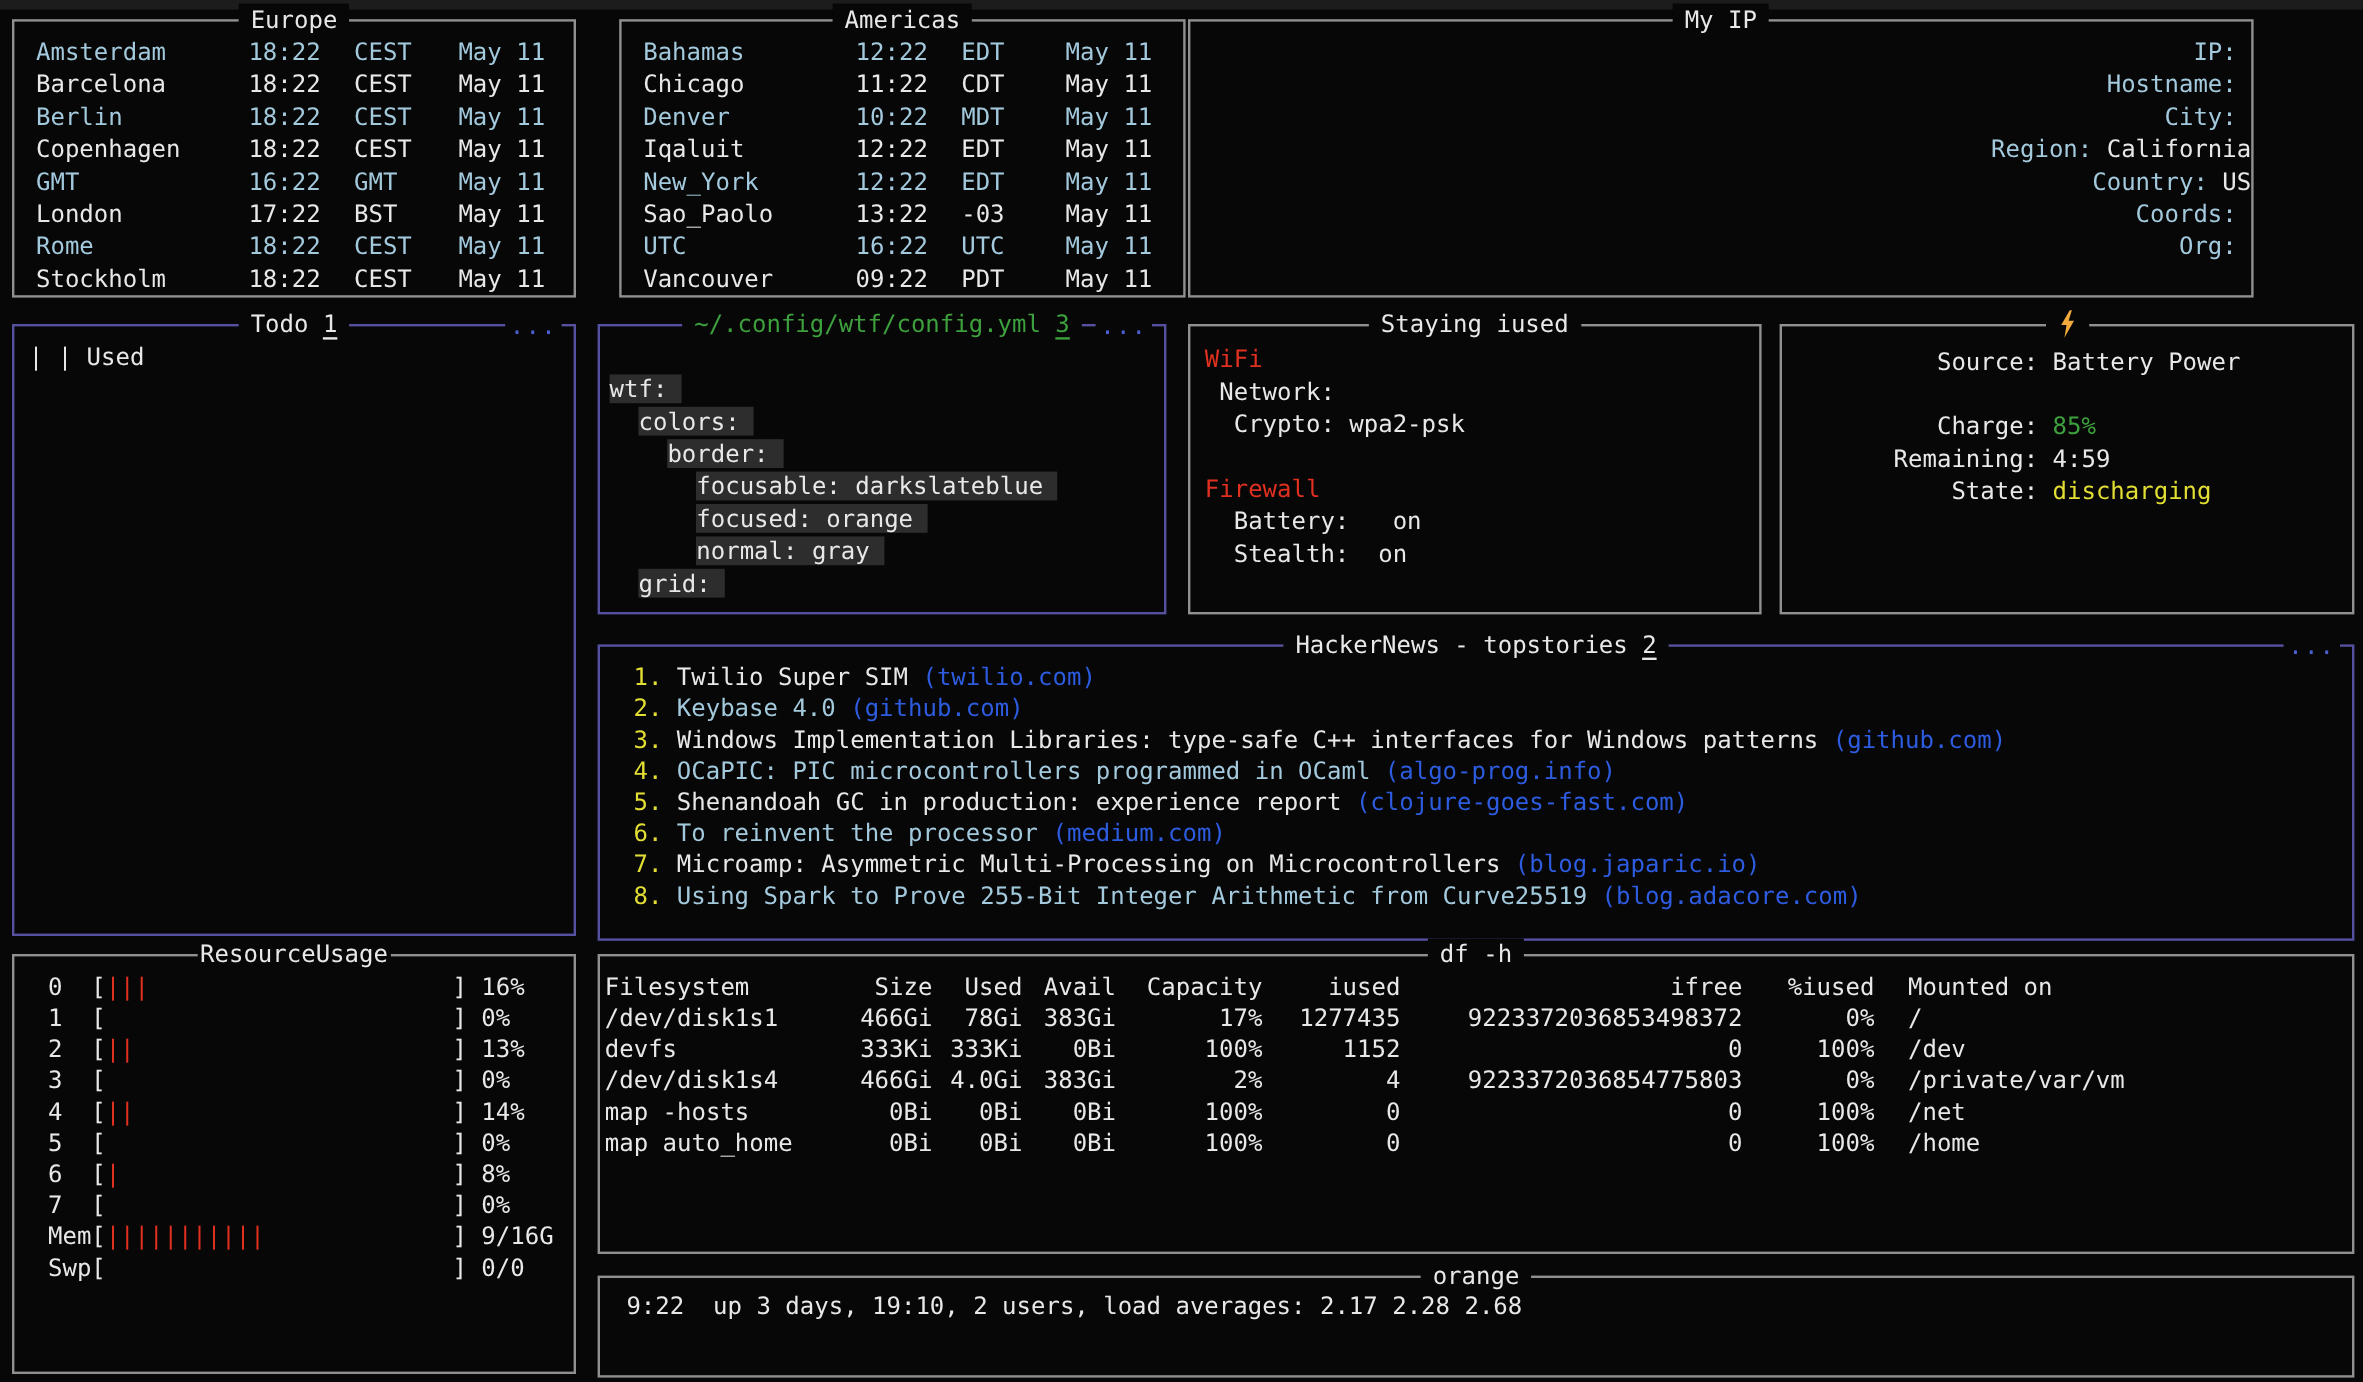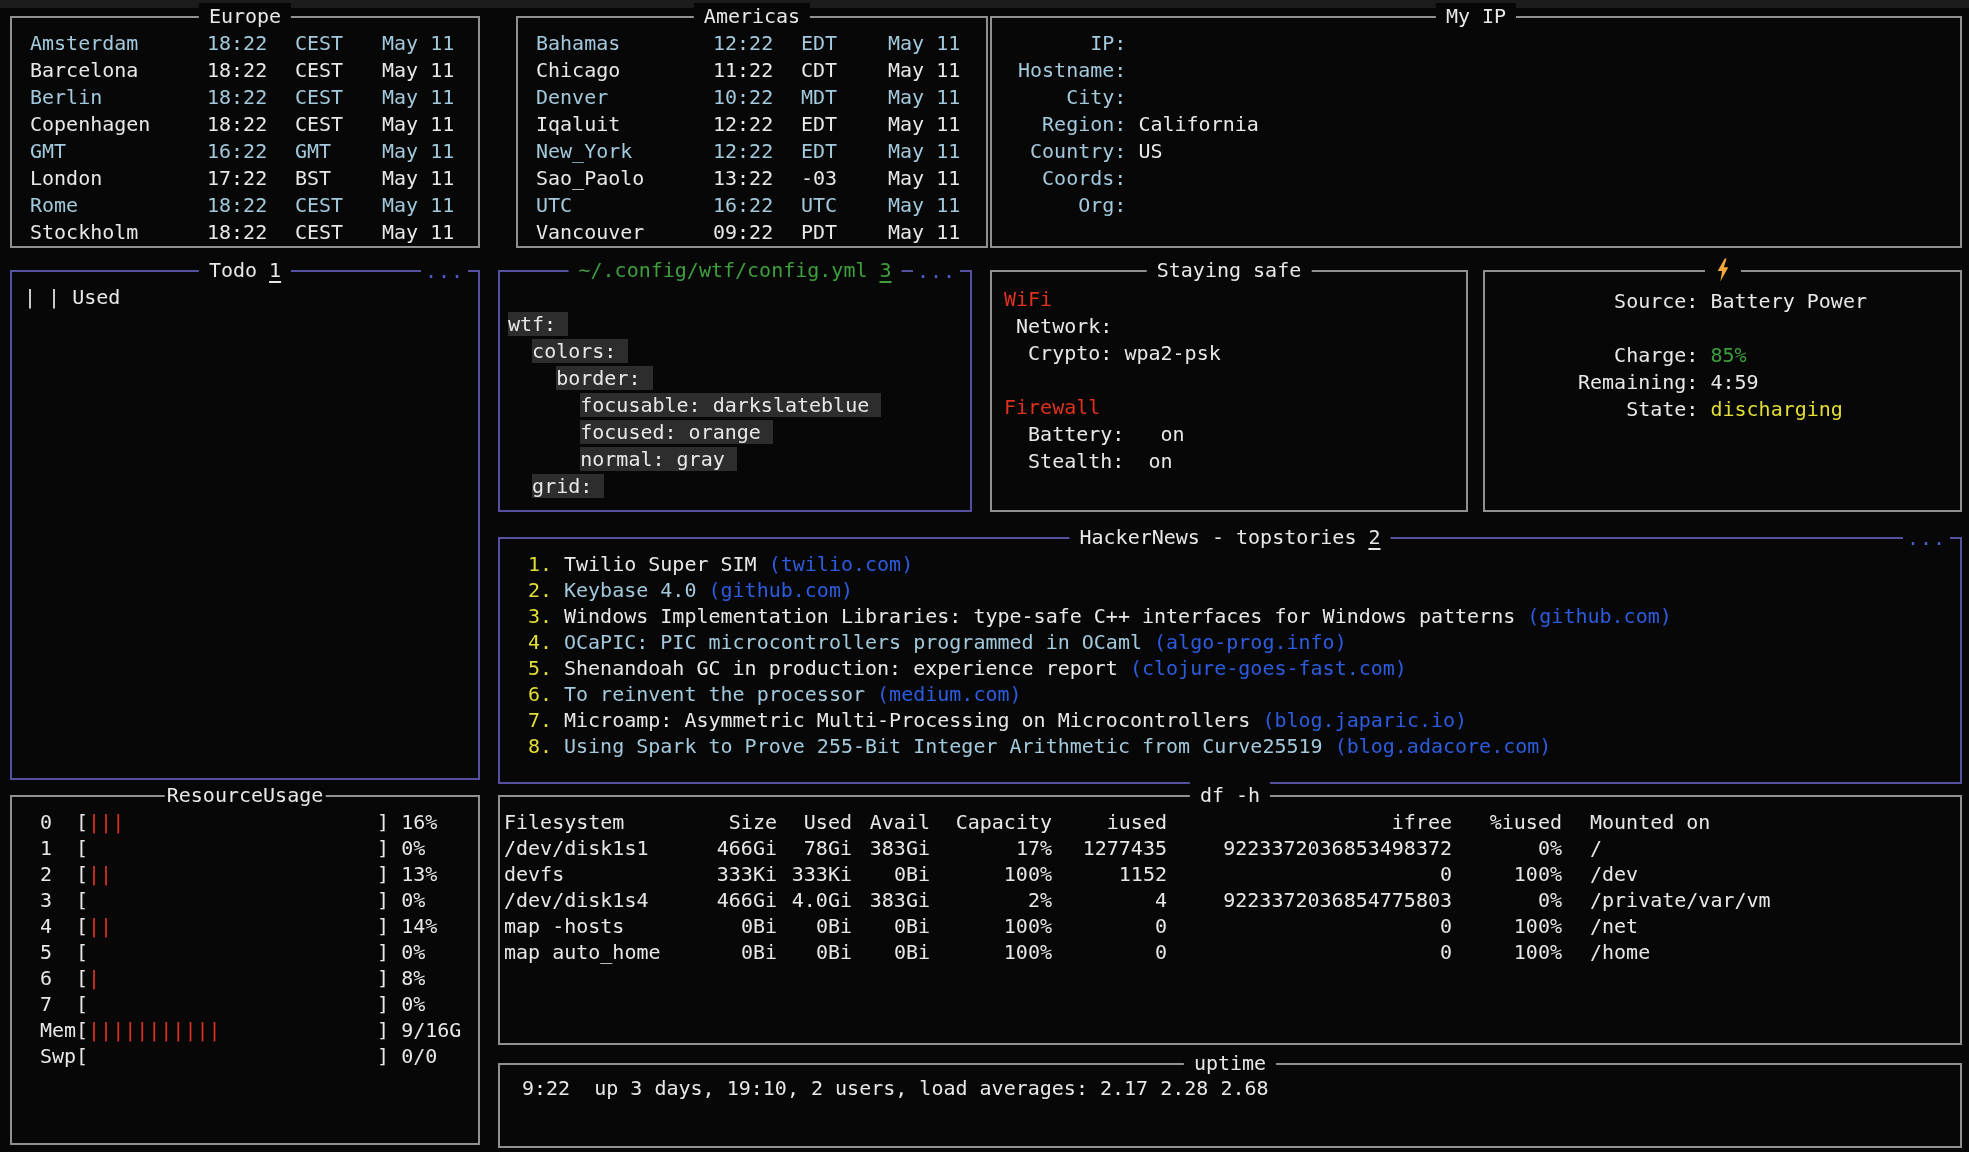--- a/index.html
+++ b/index.html
@@ -69,39 +69,39 @@
 <div class="panel" style="left:10px;top:16px;width:470px;height:232px;">
   <span class="ptitle">Europe</span>
   <div class="content clockrows" id="europe-rows"><div class="clock-row blue-t"><span class="c-city">Amsterdam</span><span class="c-time">18:22</span><span class="c-tz">CEST</span><span class="c-date">May 11</span></div><div class="clock-row white-t"><span class="c-city">Barcelona</span><span class="c-time">18:22</span><span class="c-tz">CEST</span><span class="c-date">May 11</span></div><div class="clock-row blue-t"><span class="c-city">Berlin</span><span class="c-time">18:22</span><span class="c-tz">CEST</span><span class="c-date">May 11</span></div><div class="clock-row white-t"><span class="c-city">Copenhagen</span><span class="c-time">18:22</span><span class="c-tz">CEST</span><span class="c-date">May 11</span></div><div class="clock-row blue-t"><span class="c-city">GMT</span><span class="c-time">16:22</span><span class="c-tz">GMT</span><span class="c-date">May 11</span></div><div class="clock-row white-t"><span class="c-city">London</span><span class="c-time">17:22</span><span class="c-tz">BST</span><span class="c-date">May 11</span></div><div class="clock-row blue-t"><span class="c-city">Rome</span><span class="c-time">18:22</span><span class="c-tz">CEST</span><span class="c-date">May 11</span></div><div class="clock-row white-t"><span class="c-city">Stockholm</span><span class="c-time">18:22</span><span class="c-tz">CEST</span><span class="c-date">May 11</span></div></div>
 </div>
 
 <div class="panel" style="left:516px;top:16px;width:472px;height:232px;">
   <span class="ptitle">Americas</span>
   <div class="content clockrows" id="americas-rows"><div class="clock-row blue-t"><span class="c-city">Bahamas</span><span class="c-time">12:22</span><span class="c-tz">EDT</span><span class="c-date">May 11</span></div><div class="clock-row white-t"><span class="c-city">Chicago</span><span class="c-time">11:22</span><span class="c-tz">CDT</span><span class="c-date">May 11</span></div><div class="clock-row blue-t"><span class="c-city">Denver</span><span class="c-time">10:22</span><span class="c-tz">MDT</span><span class="c-date">May 11</span></div><div class="clock-row white-t"><span class="c-city">Iqaluit</span><span class="c-time">12:22</span><span class="c-tz">EDT</span><span class="c-date">May 11</span></div><div class="clock-row blue-t"><span class="c-city">New_York</span><span class="c-time">12:22</span><span class="c-tz">EDT</span><span class="c-date">May 11</span></div><div class="clock-row white-t"><span class="c-city">Sao_Paolo</span><span class="c-time">13:22</span><span class="c-tz">-03</span><span class="c-date">May 11</span></div><div class="clock-row blue-t"><span class="c-city">UTC</span><span class="c-time">16:22</span><span class="c-tz">UTC</span><span class="c-date">May 11</span></div><div class="clock-row white-t"><span class="c-city">Vancouver</span><span class="c-time">09:22</span><span class="c-tz">PDT</span><span class="c-date">May 11</span></div></div>
 </div>
 
-<div class="panel" style="left:990px;top:16px;width:972px;height:232px;">
+<div class="panel" style="left:990px;top:16px;width:888px;height:232px;text-align:right;">
   <span class="ptitle">My IP</span>
   <div class="content myip" id="myip-rows"><div class="line"><span class="lbl">      IP:</span><span> </span></div><div class="line"><span class="lbl">Hostname:</span><span> </span></div><div class="line"><span class="lbl">    City:</span><span> </span></div><div class="line"><span class="lbl">  Region:</span><span> California</span></div><div class="line"><span class="lbl"> Country:</span><span> US</span></div><div class="line"><span class="lbl">  Coords:</span><span> </span></div><div class="line"><span class="lbl">     Org:</span><span> </span></div></div>
 </div>
 
 <div class="panel blue" style="left:10px;top:270px;width:470px;height:510px;">
   <span class="ptitle"><span>Todo</span><span class="num">1</span></span>
   <span class="dots">...</span>
   <div class="content" style="padding:12px 0 0 12px;" id="todo-items"><div class="line">| | Used</div></div>
 </div>
 
 <div class="panel blue" style="left:498px;top:270px;width:474px;height:242px;">
   <span class="ptitle green"><span>~/.config/wtf/config.yml</span><span class="num">3</span></span>
   <span class="dots">...</span>
   <div class="content cfg" id="config-lines"><div class="line"><span></span><span class="hl">wtf: </span></div><div class="line"><span>  </span><span class="hl">colors: </span></div><div class="line"><span>    </span><span class="hl">border: </span></div><div class="line"><span>      </span><span class="hl">focusable: darkslateblue </span></div><div class="line"><span>      </span><span class="hl">focused: orange </span></div><div class="line"><span>      </span><span class="hl">normal: gray </span></div><div class="line"><span>  </span><span class="hl">grid: </span></div></div>
 </div>
 
 <div class="panel" style="left:990px;top:270px;width:478px;height:242px;">
-  <span class="ptitle">Staying safe</span>
+  <span class="ptitle">Staying iused</span>
   <div class="content safety" id="safety-lines"><div class="line red-t">WiFi</div><div class="line white-t"> Network:</div><div class="line white-t">  Crypto: wpa2-psk</div><div class="line white-t"> </div><div class="line red-t">Firewall</div><div class="line white-t">  Battery:   on</div><div class="line white-t">  Stealth:  on</div></div>
 </div>
 
 <div class="panel" style="left:1483px;top:270px;width:479px;height:242px;">
   <span class="ptitle"><svg width="16" height="26" viewBox="0 0 18 26">
         <polygon points="11,0 3,14 8,14 6,26 15,10 10,10 13,0" fill="#f0a93a"></polygon>
       </svg></span>
   <div class="content battery"><div class="block" id="battery-lines"><div class="line"><span>   Source: </span><span>Battery Power</span></div><div class="line"> </div><div class="line"><span>   Charge: </span><span class="green-t">85%</span></div><div class="line"><span>Remaining: </span><span>4:59</span></div><div class="line"><span>    State: </span><span class="yellow-t">discharging</span></div></div></div>
 </div>
 
@@ -115,15 +115,15 @@
   <span class="ptitle" style="padding:0 2px;">ResourceUsage</span>
   <div class="content res" id="res-rows"><div class="line"><span class="rlbl">0  </span><span>[</span><span class="bars">|||</span><span>                     ] </span><span>16%</span></div><div class="line"><span class="rlbl">1  </span><span>[</span><span class="bars"></span><span>                        ] </span><span>0%</span></div><div class="line"><span class="rlbl">2  </span><span>[</span><span class="bars">||</span><span>                      ] </span><span>13%</span></div><div class="line"><span class="rlbl">3  </span><span>[</span><span class="bars"></span><span>                        ] </span><span>0%</span></div><div class="line"><span class="rlbl">4  </span><span>[</span><span class="bars">||</span><span>                      ] </span><span>14%</span></div><div class="line"><span class="rlbl">5  </span><span>[</span><span class="bars"></span><span>                        ] </span><span>0%</span></div><div class="line"><span class="rlbl">6  </span><span>[</span><span class="bars">|</span><span>                       ] </span><span>8%</span></div><div class="line"><span class="rlbl">7  </span><span>[</span><span class="bars"></span><span>                        ] </span><span>0%</span></div><div class="line"><span class="rlbl">Mem</span><span>[</span><span class="bars">|||||||||||</span><span>             ] </span><span>9/16G</span></div><div class="line"><span class="rlbl">Swp</span><span>[</span><span class="bars"></span><span>                        ] </span><span>0/0</span></div></div>
 </div>
 
 <div class="panel" style="left:498px;top:795px;width:1464px;height:250px;">
   <span class="ptitle">df -h</span>
   <div class="content df" id="df-rows"><div class="row"><span class="c0">Filesystem</span><span class="c1">Size</span><span class="c2">Used</span><span class="c3">Avail</span><span class="c4">Capacity</span><span class="c5">iused</span><span class="c6">ifree</span><span class="c7">%iused</span><span class="c8">Mounted on</span></div><div class="row"><span class="c0">/dev/disk1s1</span><span class="c1">466Gi</span><span class="c2">78Gi</span><span class="c3">383Gi</span><span class="c4">17%</span><span class="c5">1277435</span><span class="c6">9223372036853498372</span><span class="c7">0%</span><span class="c8">/</span></div><div class="row"><span class="c0">devfs</span><span class="c1">333Ki</span><span class="c2">333Ki</span><span class="c3">0Bi</span><span class="c4">100%</span><span class="c5">1152</span><span class="c6">0</span><span class="c7">100%</span><span class="c8">/dev</span></div><div class="row"><span class="c0">/dev/disk1s4</span><span class="c1">466Gi</span><span class="c2">4.0Gi</span><span class="c3">383Gi</span><span class="c4">2%</span><span class="c5">4</span><span class="c6">9223372036854775803</span><span class="c7">0%</span><span class="c8">/private/var/vm</span></div><div class="row"><span class="c0">map -hosts</span><span class="c1">0Bi</span><span class="c2">0Bi</span><span class="c3">0Bi</span><span class="c4">100%</span><span class="c5">0</span><span class="c6">0</span><span class="c7">100%</span><span class="c8">/net</span></div><div class="row"><span class="c0">map auto_home</span><span class="c1">0Bi</span><span class="c2">0Bi</span><span class="c3">0Bi</span><span class="c4">100%</span><span class="c5">0</span><span class="c6">0</span><span class="c7">100%</span><span class="c8">/home</span></div></div>
 </div>
 
 <div class="panel" style="left:498px;top:1063px;width:1464px;height:85px;">
-  <span class="ptitle">uptime</span>
+  <span class="ptitle">orange</span>
   <div class="content uptime">9:22  up 3 days, 19:10, 2 users, load averages: 2.17 2.28 2.68</div>
 </div>
 
 </body></html>

